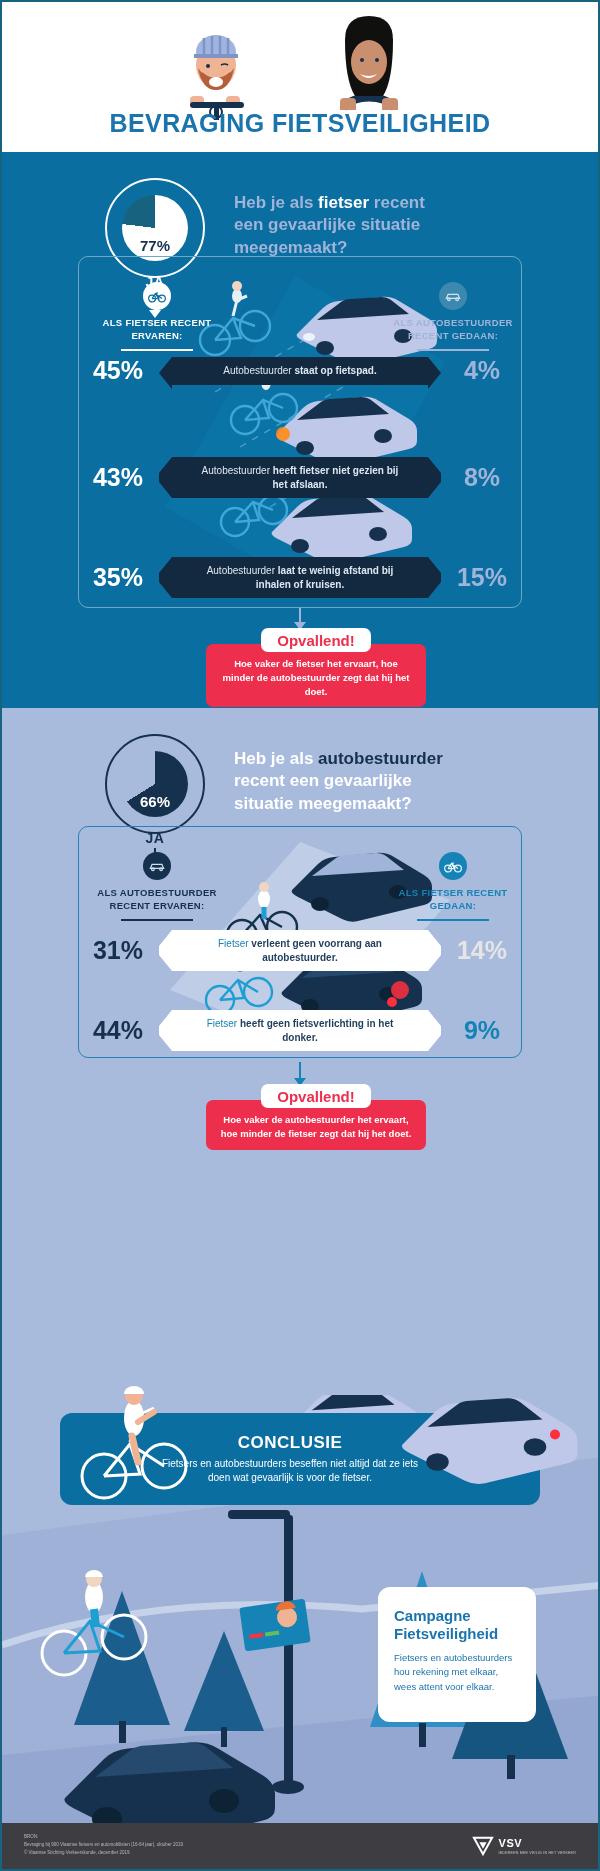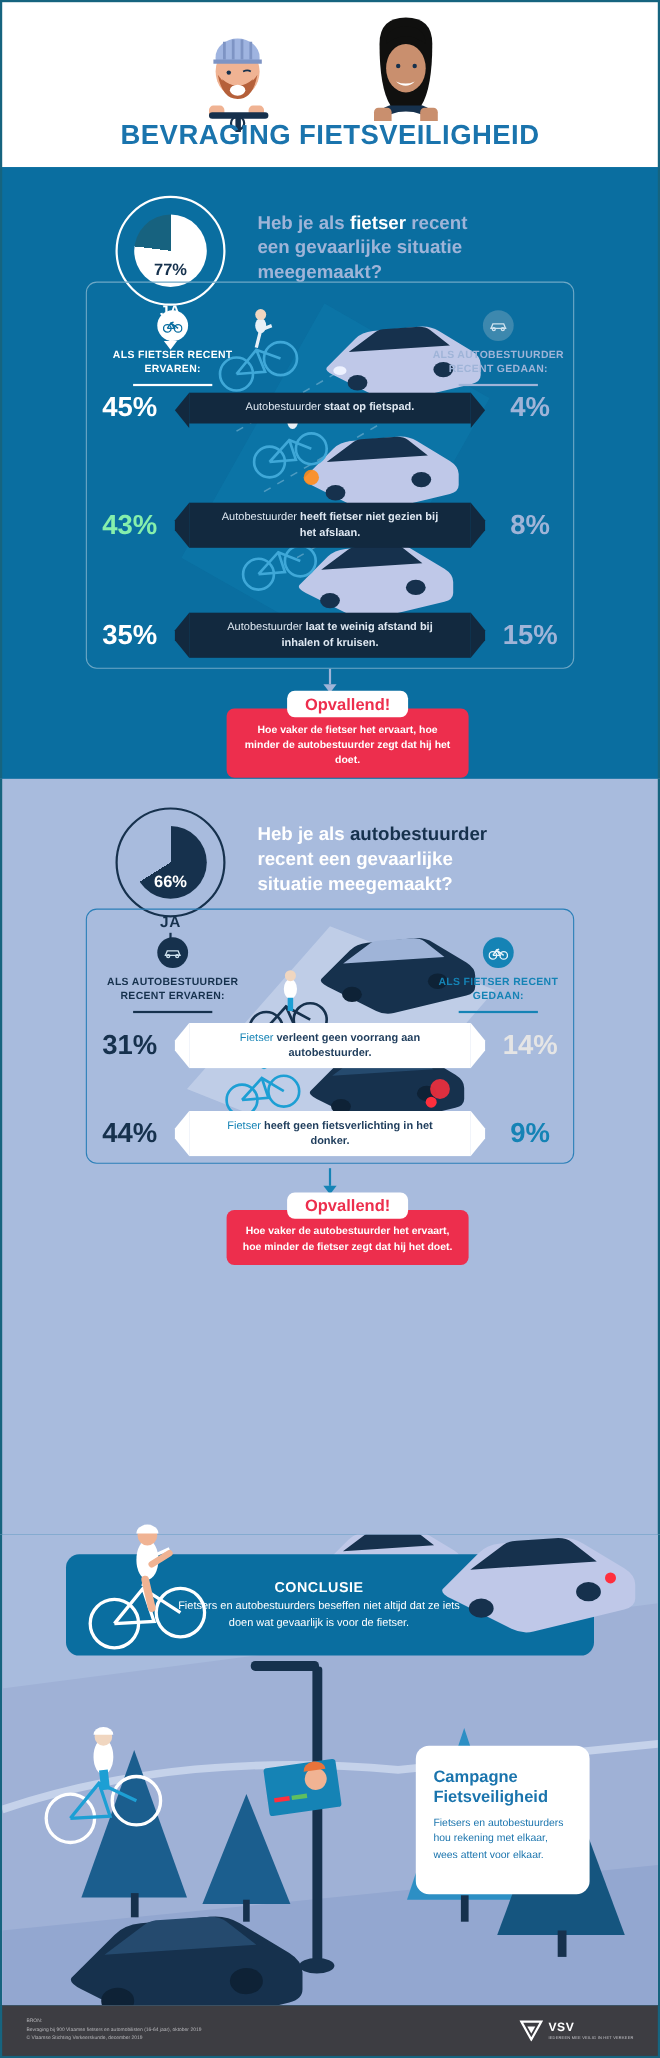--- a/index.html
+++ b/index.html
@@ -97,21 +97,21 @@
     background:#ed2e4d; color:#ffffff; border-radius:7px; margin-top:-8px;
     padding:13px 12px 9px; font-size:9.5px; line-height:1.45; font-weight:bold;
   }
   
   .concl {
     position:absolute; left:60px; top:1413px; width:480px; height:92px;
     background:#0a6ea0; border-radius:12px; z-index:6;
     display:flex; flex-direction:column; align-items:center; justify-content:center;
     padding-left:100px; padding-right:120px;
   }
-  .concl h2 { color:#fff; font-size:13px; font-weight:bold; letter-spacing:.5px; margin-bottom:4px; }
+  .concl h2 { color:#fff; font-size:17px; font-weight:bold; letter-spacing:.5px; margin-bottom:4px; }
   .concl p { color:#fff; font-size:10px; line-height:1.45; text-align:center; }
   
   .camp {
     position:absolute; left:378px; top:1587px; width:158px; height:135px;
     background:#ffffff; border-radius:12px; padding:20px 16px; z-index:7;
   }
   .camp h3 { color:#1a74ad; font-size:15px; line-height:1.2; font-weight:bold; margin-bottom:8px; }
   .camp p { color:#1a74ad; font-size:9.5px; line-height:1.5; }
   
   .scene { position:absolute; left:0; top:1395px; width:600px; height:428px;
@@ -276,21 +276,21 @@
   <div class="pct" style="color:#ffffff;">45%</div>
   <div class="banner" style="background:#12293f; color:#dfe8f2;">
     <span class="arrow-l" style="border-right:13px solid #12293f;"></span>
     <span>Autobestuurder </span><b>staat op fietspad.</b>
     <span class="arrow-r" style="border-left:13px solid #12293f;"></span>
   </div>
   <div class="pct" style="color:#9fb4d8;">4%</div>
 </div>
 
 <div class="stat-row" style="left:78px; top:452px; width:444px;">
-  <div class="pct" style="color:#86efac;">43%</div>
+  <div class="pct" style="color:#ffffff;">43%</div>
   <div class="banner" style="background:#12293f; color:#dfe8f2;">
     <span class="arrow-l" style="border-right:13px solid #12293f;"></span>
     <span>Autobestuurder </span><b>heeft fietser niet gezien bij het afslaan.</b>
     <span class="arrow-r" style="border-left:13px solid #12293f;"></span>
   </div>
   <div class="pct" style="color:#9fb4d8;">8%</div>
 </div>
 
 <div class="stat-row" style="left:78px; top:552px; width:444px;">
   <div class="pct" style="color:#ffffff;">35%</div>

